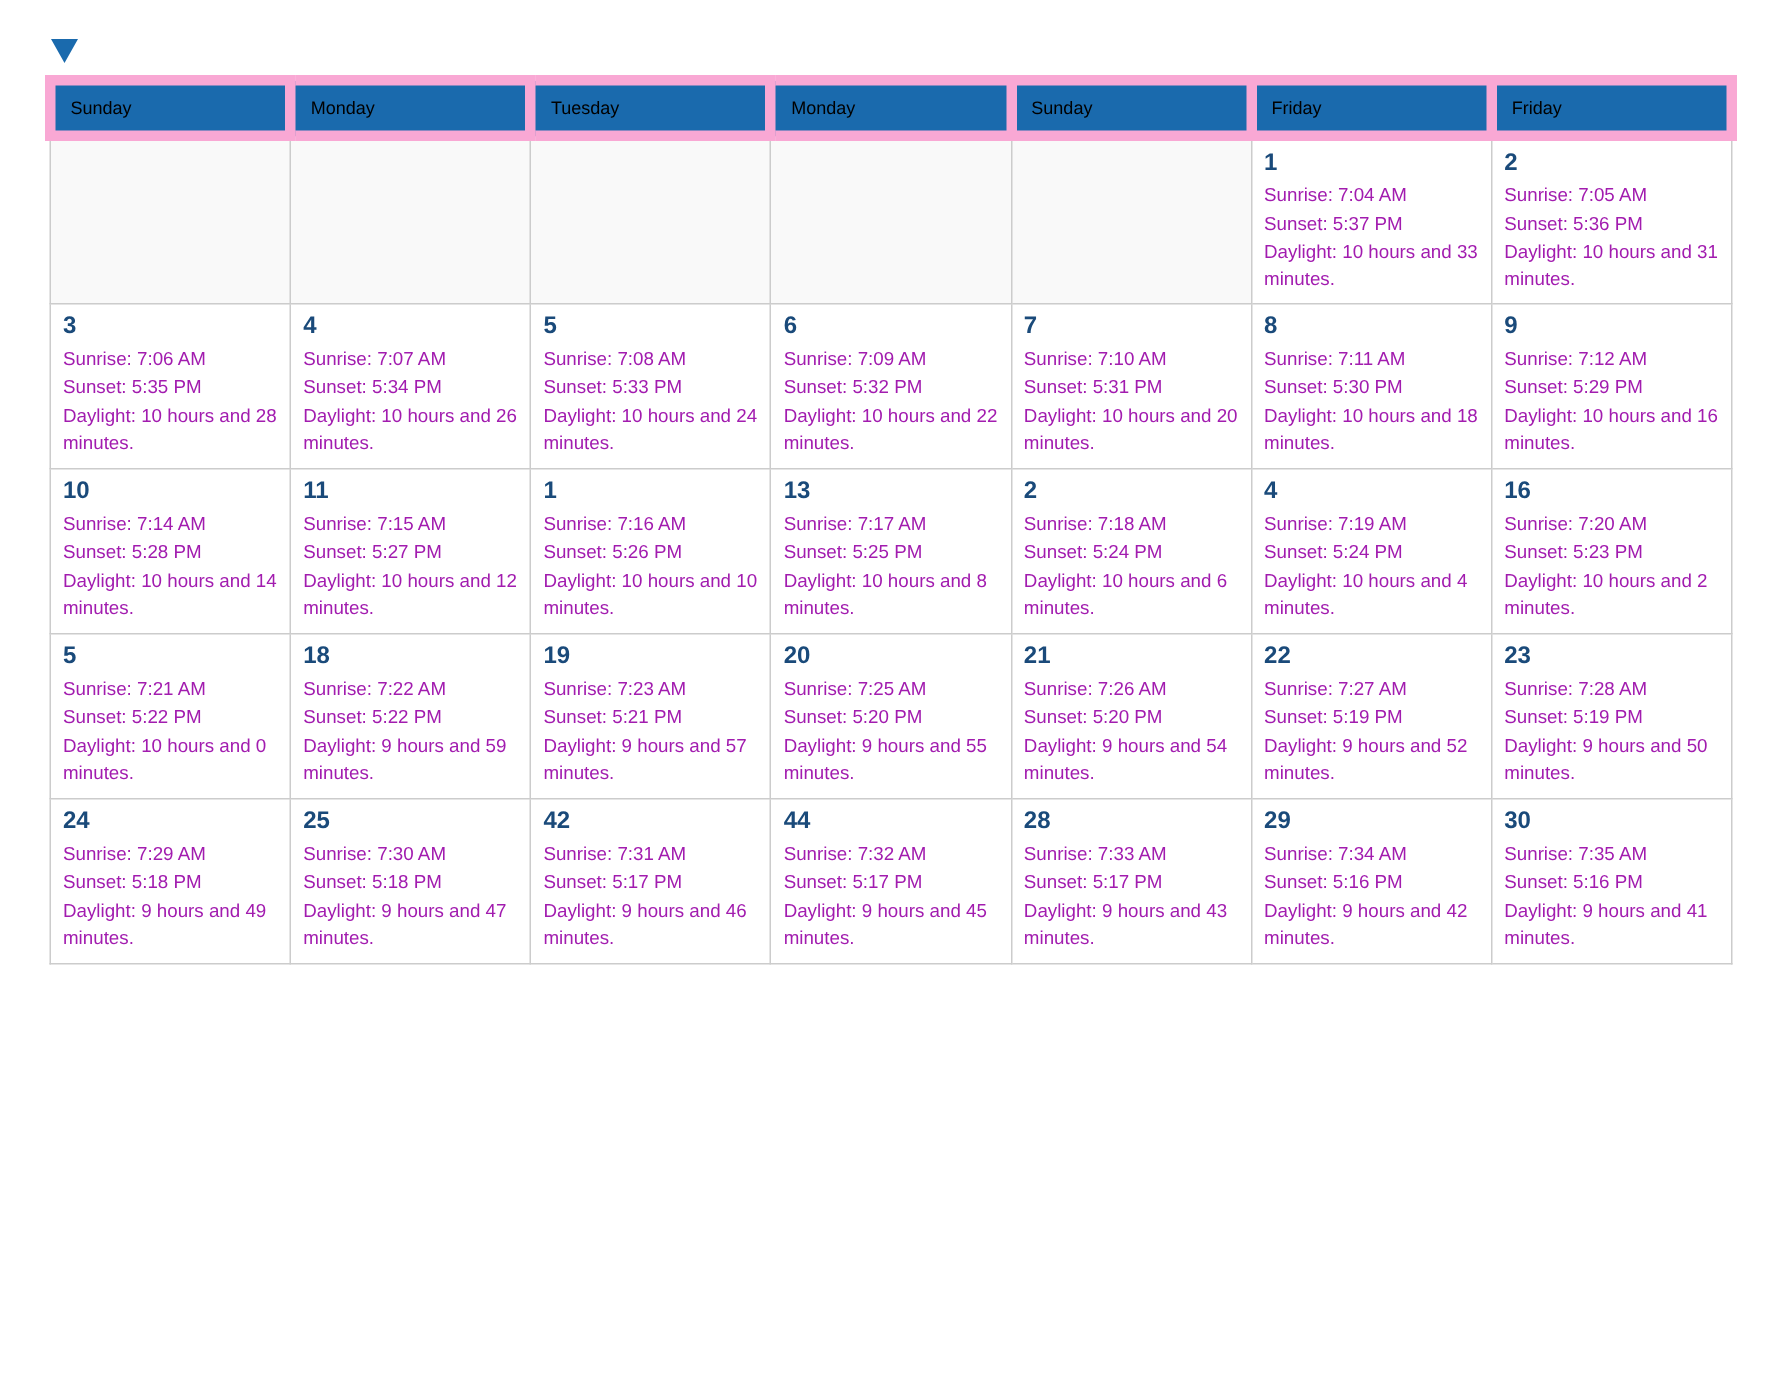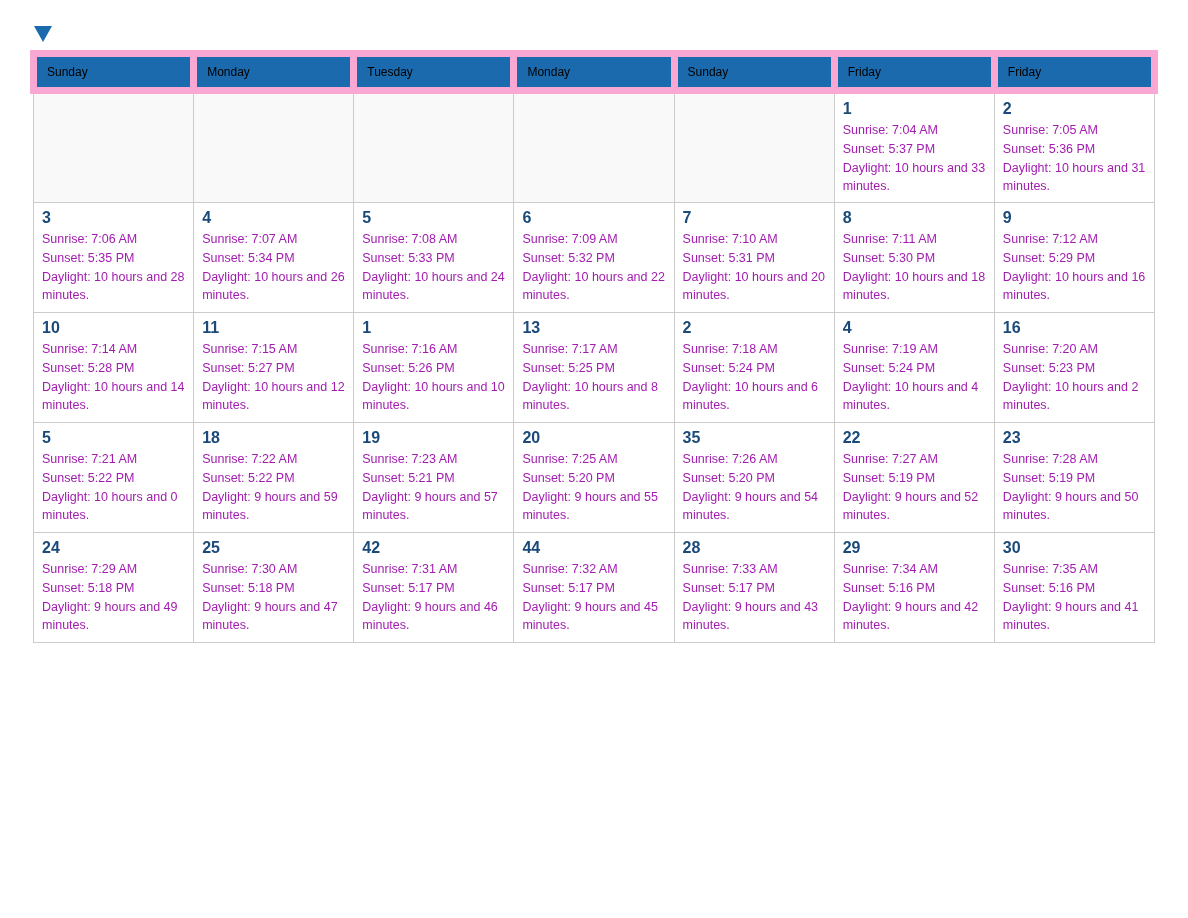--- a/index.html
+++ b/index.html
@@ -203,21 +203,21 @@
         </td>
         <td>
           <span class="day-num">19</span>
           <div class="day-info">Sunrise: 7:23 AM<br>Sunset: 5:21 PM<br>Daylight: 9 hours and 57 minutes.</div>
         </td>
         <td>
           <span class="day-num">20</span>
           <div class="day-info">Sunrise: 7:25 AM<br>Sunset: 5:20 PM<br>Daylight: 9 hours and 55 minutes.</div>
         </td>
         <td>
-          <span class="day-num">35</span>
+          <span class="day-num">21</span>
           <div class="day-info">Sunrise: 7:26 AM<br>Sunset: 5:20 PM<br>Daylight: 9 hours and 54 minutes.</div>
         </td>
         <td>
           <span class="day-num">22</span>
           <div class="day-info">Sunrise: 7:27 AM<br>Sunset: 5:19 PM<br>Daylight: 9 hours and 52 minutes.</div>
         </td>
         <td>
           <span class="day-num">23</span>
           <div class="day-info">Sunrise: 7:28 AM<br>Sunset: 5:19 PM<br>Daylight: 9 hours and 50 minutes.</div>
         </td>

